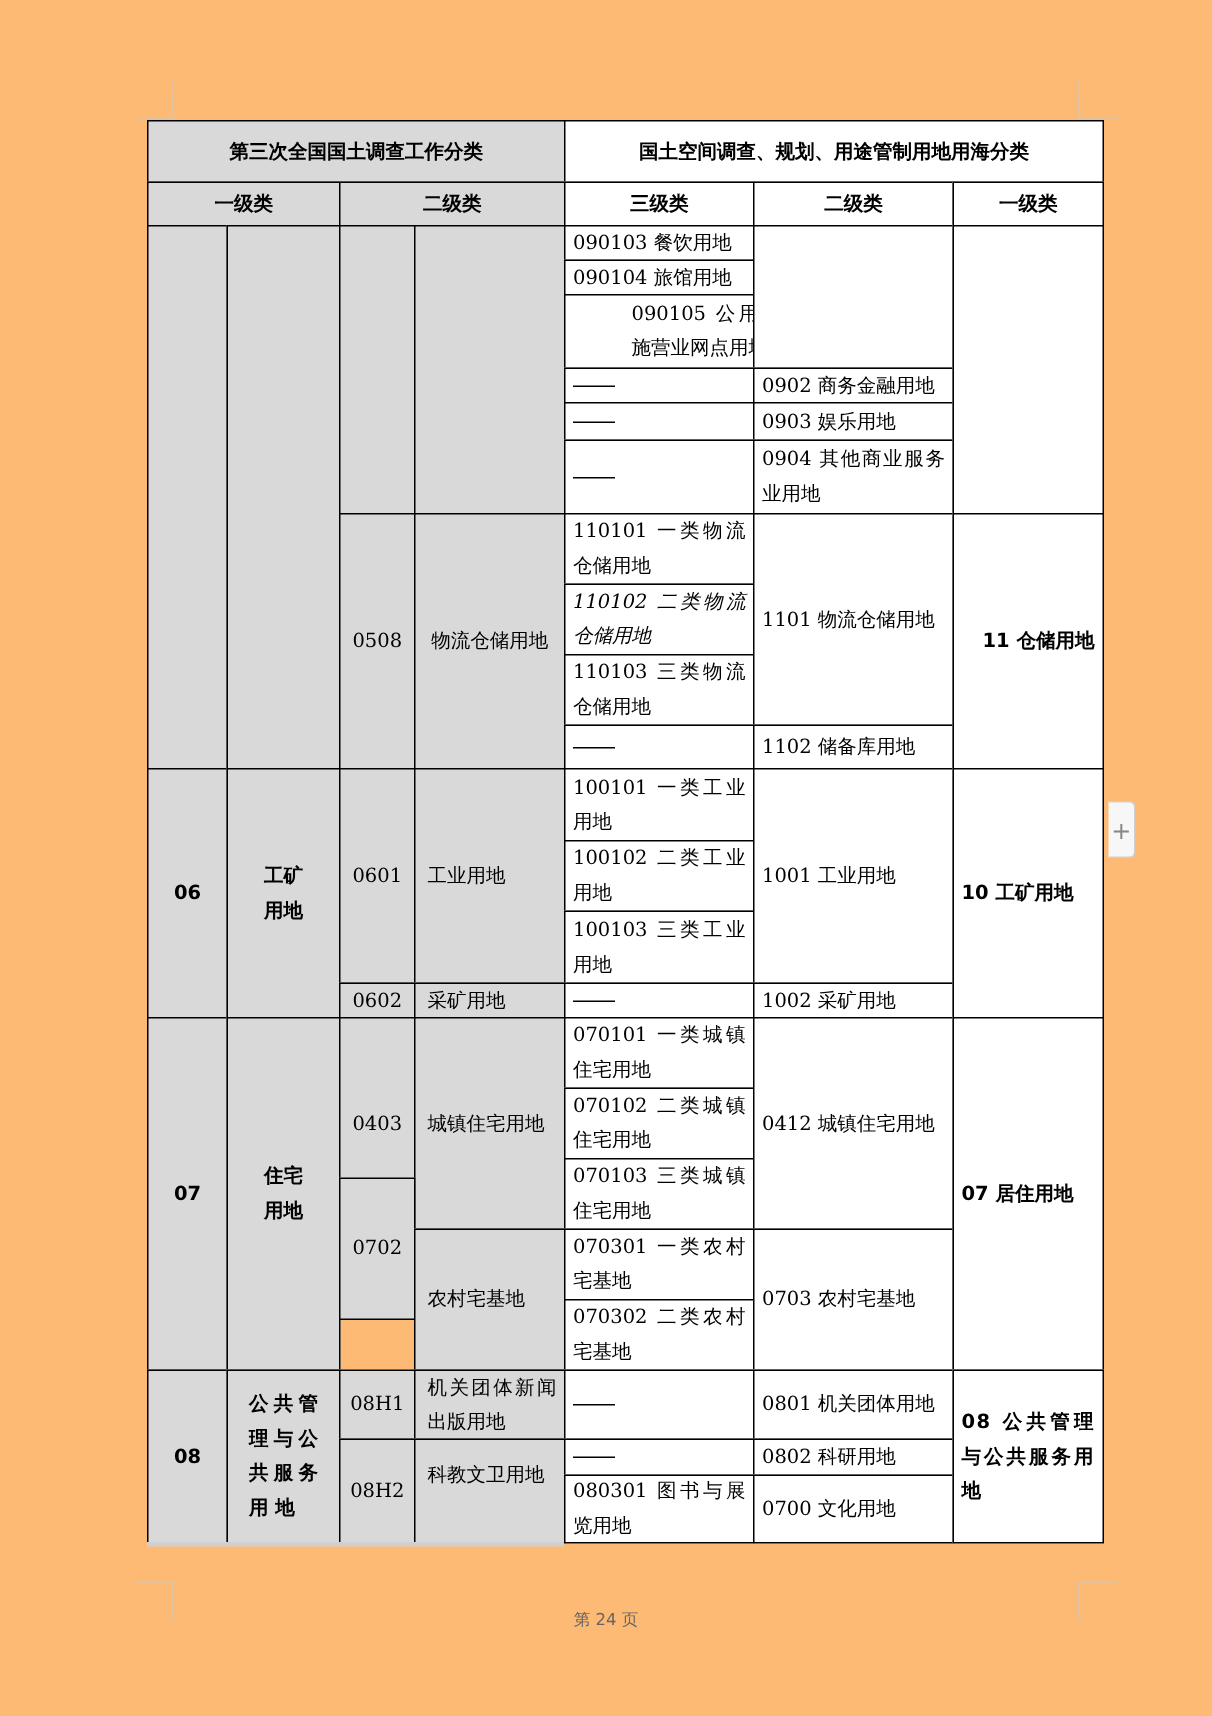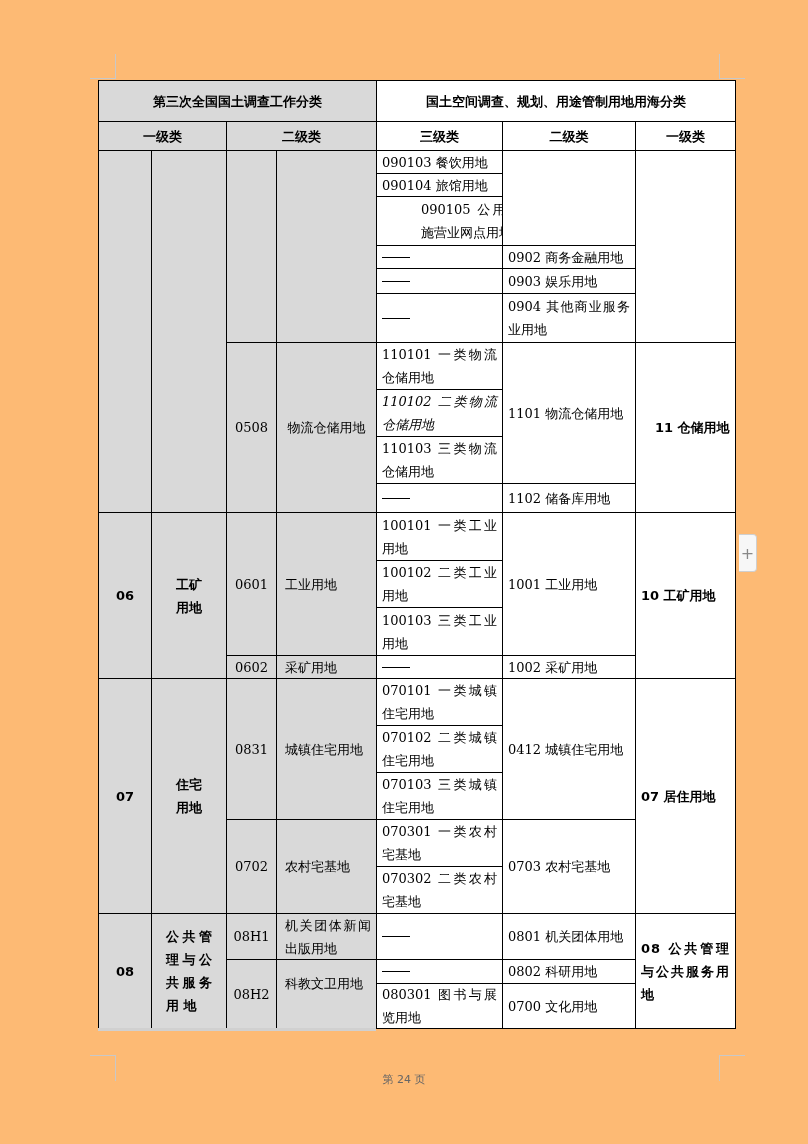--- a/index.html
+++ b/index.html
@@ -101,23 +101,23 @@
     </div>
 
   <div class="cell white left" style="left:502px;top:512px;width:134px;height:144px;">1001 工业用地</div>
   <div class="cell white left" style="left:502px;top:655px;width:134px;height:24px;">1002 采矿用地</div>
 
   <div class="cell white left bold" style="left:635px;top:512px;width:101px;height:167px;">10 工矿用地</div>
 
   <div class="cell gray center bold" style="left:98px;top:678px;width:54px;height:236px;">07</div>
   <div class="cell gray center bold" style="left:151px;top:678px;width:76px;height:236px;padding:0 20px;">住宅用地</div>
 
-  <div class="cell gray center" style="left:226px;top:678px;width:51px;height:142px;">0831</div>
+  <div class="cell gray center" style="left:226px;top:678px;width:51px;height:142px;">0403</div>
   <div class="cell gray left" style="left:276px;top:678px;width:101px;height:142px;padding-left:8px;">城镇住宅用地</div>
-  <div class="cell gray center" style="left:226px;top:819px;width:51px;height:95px;">0702</div>
+  <div class="cell gray center" style="left:226px;top:785px;width:51px;height:95px;">0702</div>
   <div class="cell gray left" style="left:276px;top:819px;width:101px;height:95px;padding-left:8px;">农村宅基地</div>
 
   <div class="cell white left" style="left:376px;top:678px;width:127px;height:48px;">070101 一类城镇住宅用地</div>
   <div class="cell white left" style="left:376px;top:725px;width:127px;height:48px;">070102 二类城镇住宅用地</div>
   <div class="cell white left" style="left:376px;top:772px;width:127px;height:48px;">070103 三类城镇住宅用地</div>
   <div class="cell white left" style="left:376px;top:819px;width:127px;height:48px;">070301 一类农村宅基地</div>
   <div class="cell white left" style="left:376px;top:866px;width:127px;height:48px;">070302 二类农村宅基地</div>
 
   <div class="cell white left" style="left:502px;top:678px;width:134px;height:142px;">0412 城镇住宅用地</div>
   <div class="cell white left" style="left:502px;top:819px;width:134px;height:95px;">0703 农村宅基地</div>

